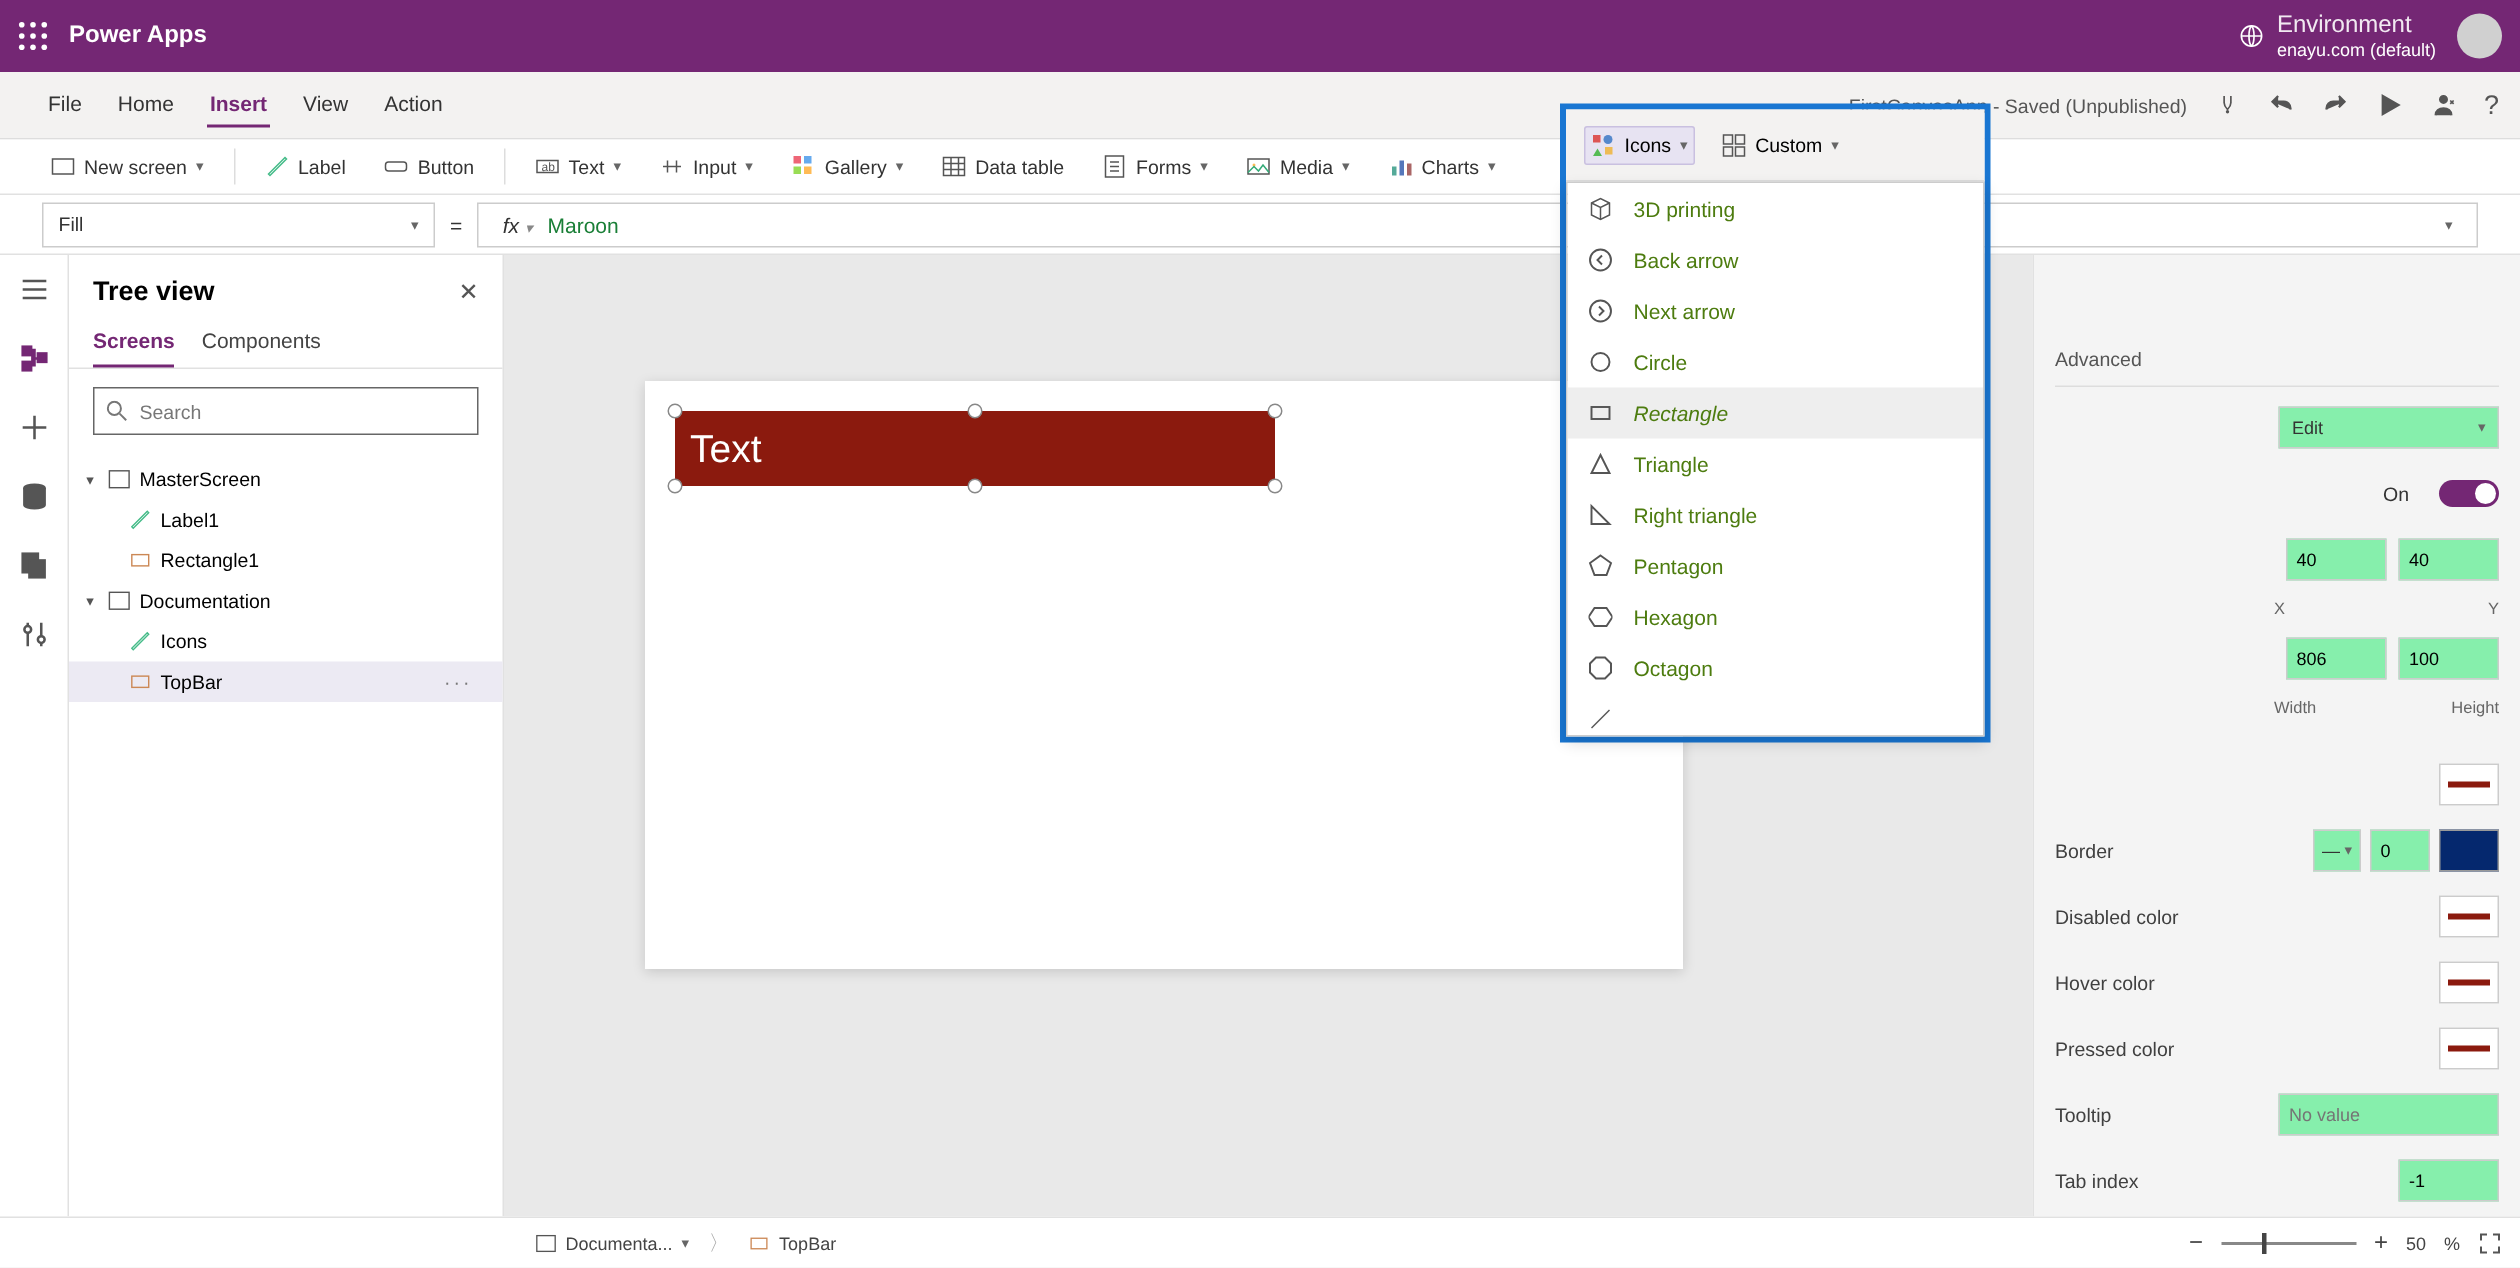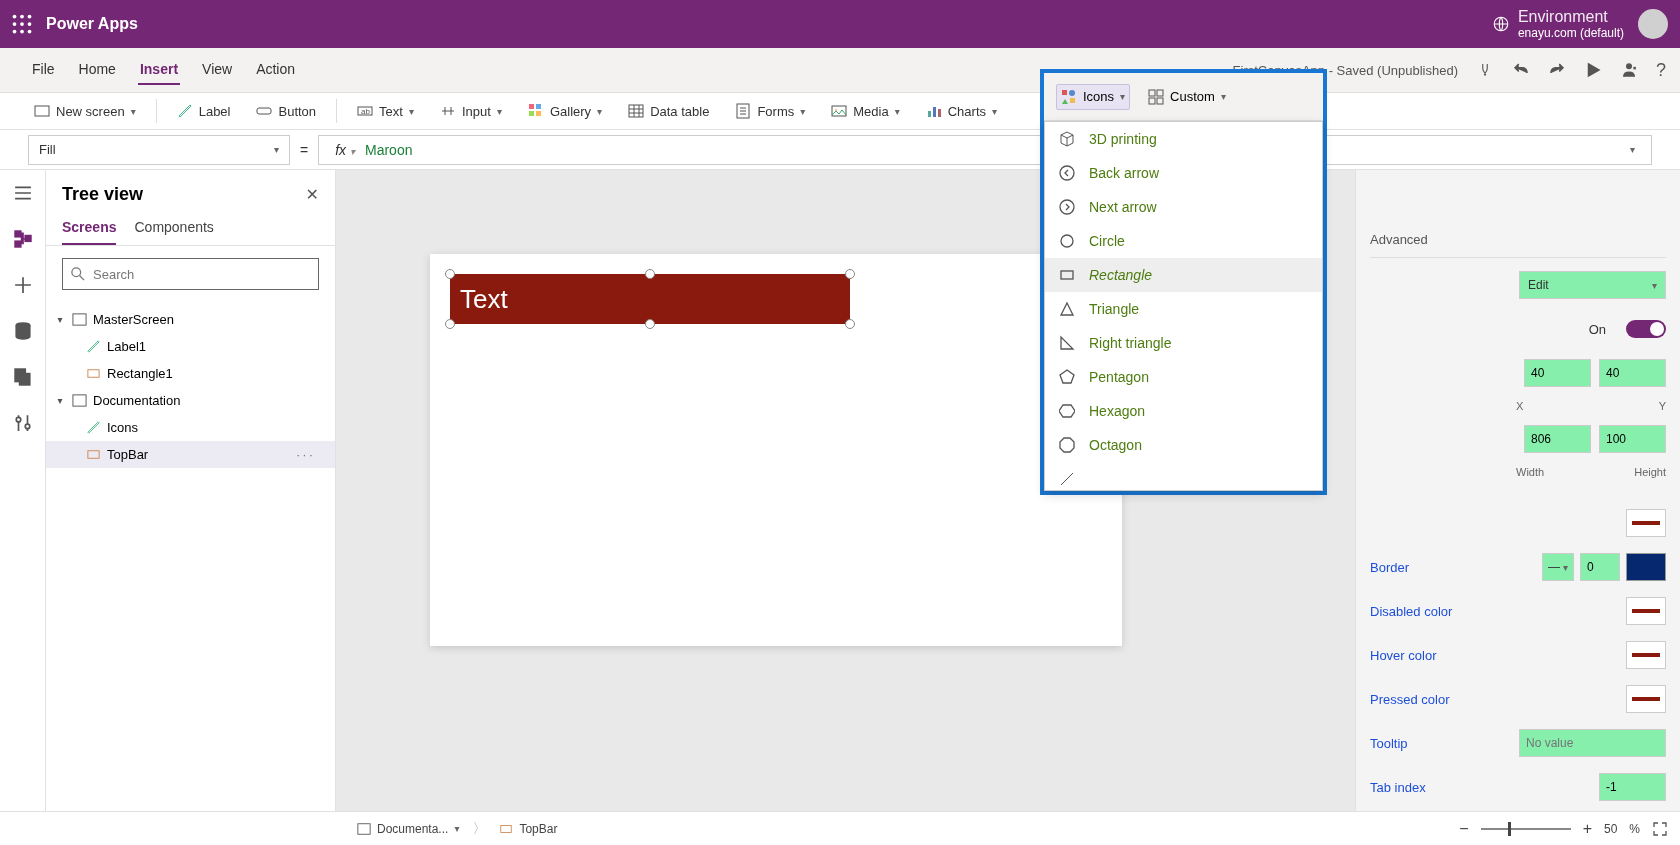--- a/index.html
+++ b/index.html
@@ -60,21 +60,21 @@
   .canvas-area { flex:1; background:#e9e9e9; position:relative; overflow:hidden; }
   .canvas-surface { position:absolute; left:94px; top:84px; width:692px; height:392px; background:#fff; box-shadow:0 2px 8px rgba(0,0,0,.15); }
   .topbar-shape { position:absolute; left:20px; top:20px; width:400px; height:50px; background:#8b1a0e; color:#fff; font-size:26px; padding:6px 10px; display:flex; align-items:center; }
   .handle { position:absolute; width:10px; height:10px; background:#fff; border:1px solid #888; border-radius:50%; }
 
   .props { width:325px; background:#f4f4f4; border-left:1px solid #e1e1e1; padding:0 14px; font-size:13px; color:#333; display:flex; flex-direction:column; gap:10px; overflow:hidden; }
   .props-tabs { display:flex; gap:22px; border-bottom:1px solid #ddd; padding-top:52px; }
   .props-tabs .pt { padding:10px 0; font-size:13px; color:#444; cursor:pointer; }
   .props-tabs .pt:last-child { color:#555; }
   .prow { display:flex; align-items:center; justify-content:space-between; height:34px; }
-  .prow .plabel { color:#1d4ed8; }
+  .prow .plabel { color:#404040; }
   .pinput { border:1px solid #ccc; height:28px; padding:2px 6px; font-size:12px; background:#86efac; }
   .pselect { width:147px; }
   .small-input { width:67px; text-align:left; }
   .sublabels { display:flex; justify-content:space-between; width:150px; margin-left:auto; font-size:11px; color:#666; }
   .toggle { width:40px; height:18px; background:#742774; border-radius:9px; position:relative; }
   .toggle .knob { position:absolute; width:14px; height:14px; background:#fff; border-radius:50%; right:2px; top:2px; }
   .color-swatch { width:40px; height:28px; border:1px solid #ccc; background:#fff; display:flex; align-items:center; justify-content:center; }
   .swatch-line { width:28px; height:4px; }
 
   .icondrop { position:absolute; left:1040px; top:69px; width:287px; border:4px solid #1976d2; background:transparent; z-index:50; }

